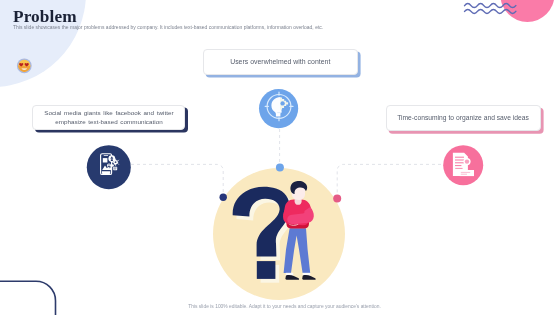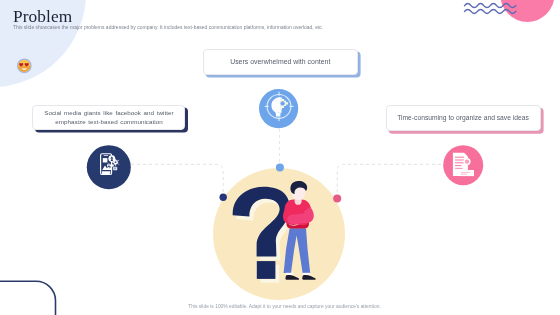--- a/index.html
+++ b/index.html
@@ -1,21 +1,21 @@
 <!DOCTYPE html>
 <html><head>
 <meta charset="utf-8">
 <style>
   html,body{margin:0;padding:0;}
   body{width:560px;height:315px;overflow:hidden;background:#fff;
        font-family:"Liberation Sans",sans-serif;position:relative;}
   .slide{position:absolute;inset:0;background:#ffffff;overflow:hidden;}
   svg.layer{position:absolute;left:0;top:0;width:560px;height:315px;overflow:visible;}
   h1.title{position:absolute;left:13px;top:6.6px;margin:0;font-family:"Liberation Serif",serif;
-     font-weight:400;font-size:17.3px;color:#1b2236;letter-spacing:0.1px;}
+     font-weight:700;font-size:17.3px;color:#1b2236;letter-spacing:0.1px;}
   .subtitle{position:absolute;left:13px;top:25.4px;font-size:4.95px;color:#7c828f;letter-spacing:.03px;white-space:nowrap;}
   .footer{position:absolute;left:9px;right:0;top:303.6px;text-align:center;font-size:4.92px;color:#9aa0ad;}
   .card{position:absolute;background:#fff;border:0.7px solid #e6e7ea;border-radius:4px;
     display:flex;align-items:center;justify-content:center;text-align:center;
     font-size:6.9px;color:#555c6b;line-height:1.5;letter-spacing:.02px;}
   .card.blue{box-shadow:2.6px 2.4px 0 0 #93b2e2;}
   .card.navy{box-shadow:3px 2.6px 0 0 #2b3560;}
   .card.pink{box-shadow:2.6px 2.8px 0 0 #e894b2;}
 </style>
 </head>

